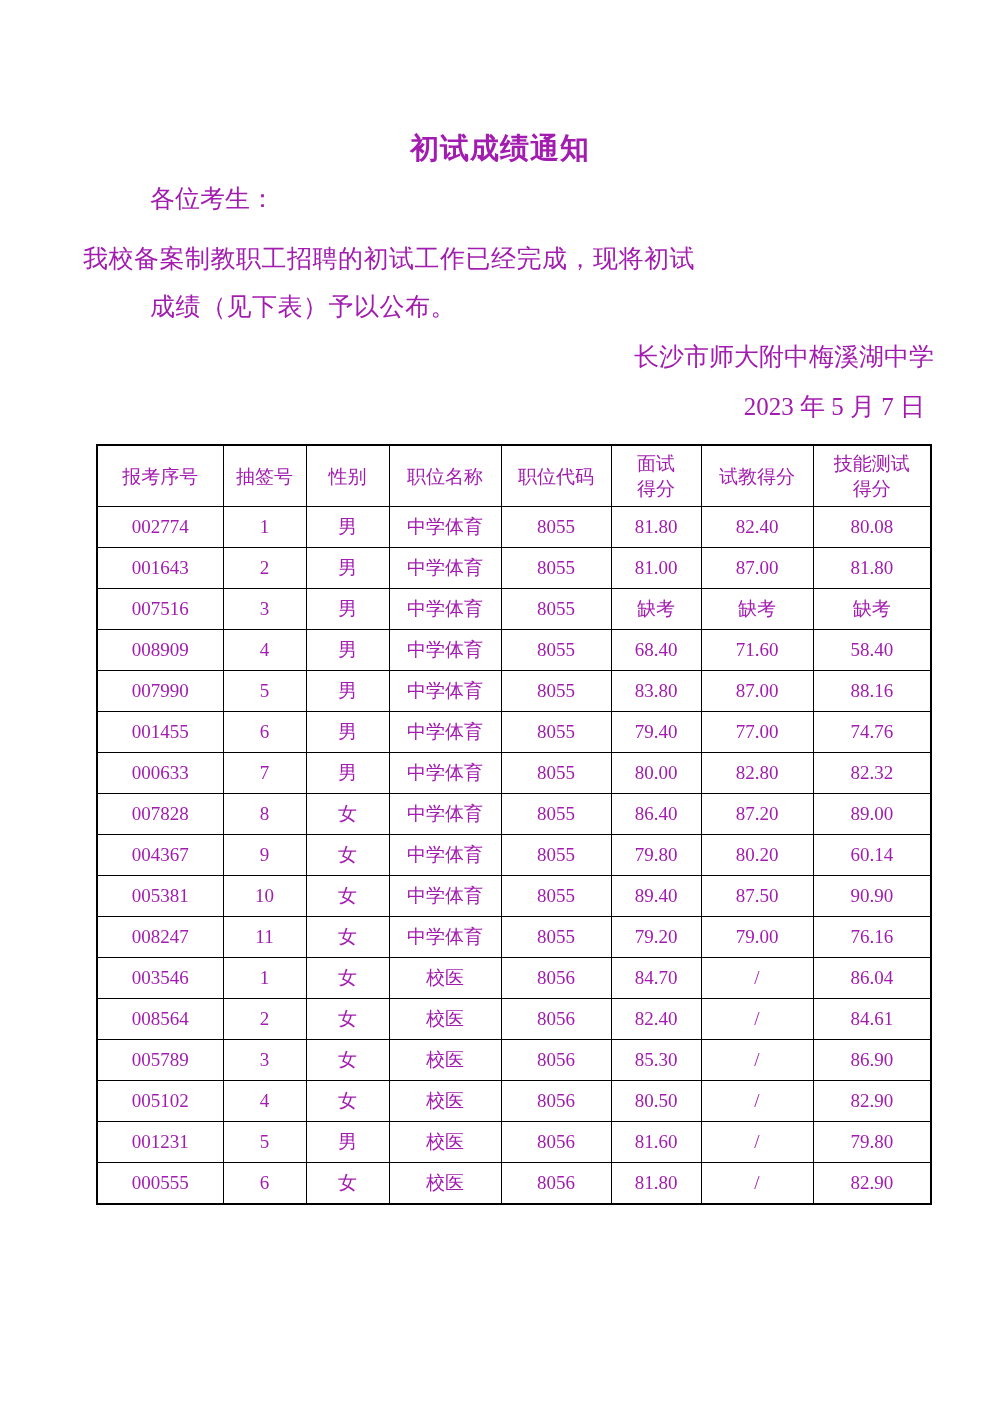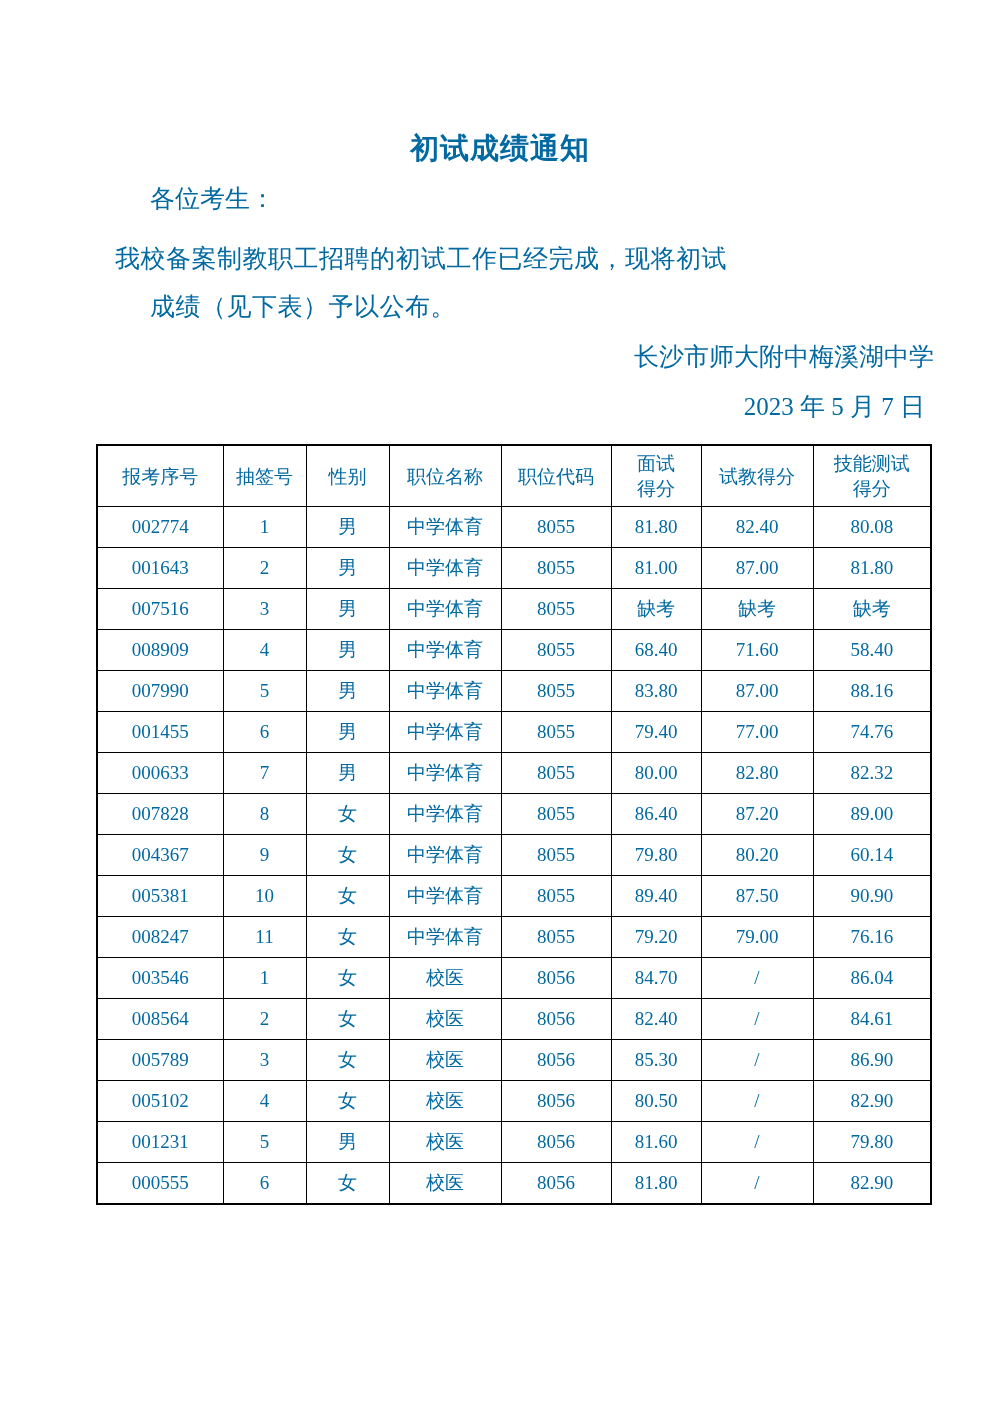--- a/index.html
+++ b/index.html
@@ -2,40 +2,40 @@
 <html><head>
 <meta charset="utf-8">
 <style>
   html, body { margin: 0; padding: 0; background: #ffffff; }
   .page {
     position: relative;
     width: 1000px;
     height: 1414px;
     margin: 0 auto;
     background: #ffffff;
-    color: #0369a1;
+    color: #a21caf;
     font-family: "Liberation Serif", serif;
     overflow: hidden;
   }
   .doc-title {
     padding-top: 130px;
     text-align: center;
     font-family: "Liberation Sans", sans-serif;
     font-weight: bold;
     font-size: 29px;
     line-height: 36px;
     letter-spacing: 1px;
   }
   .salutation {
     margin: 16px 0 0 150px;
     font-size: 25px;
     line-height: 34px;
   }
   .para-line1 {
-    margin: 26px 0 0 115px;
+    margin: 26px 0 0 83px;
     font-size: 25px;
     line-height: 34px;
     letter-spacing: 0.5px;
   }
   .para-line2 {
     margin: 14px 12px 0 150px;
     font-size: 25px;
     line-height: 34px;
     letter-spacing: 0.5px;
   }

